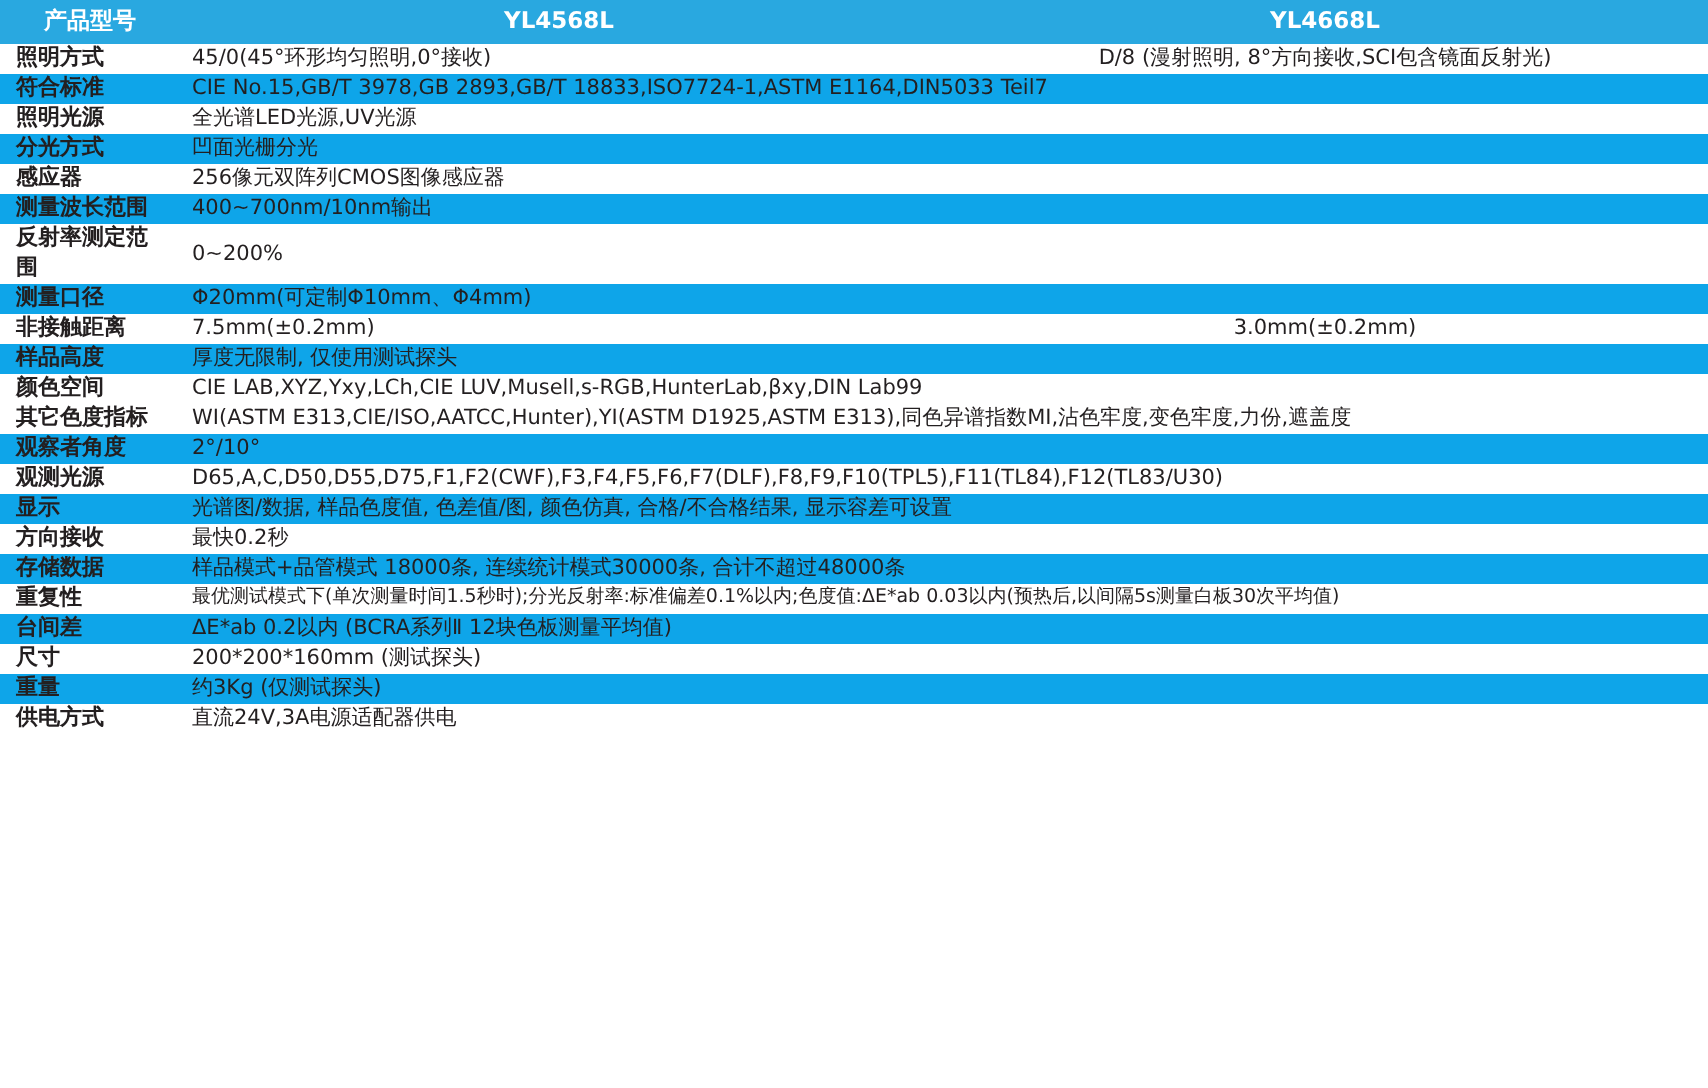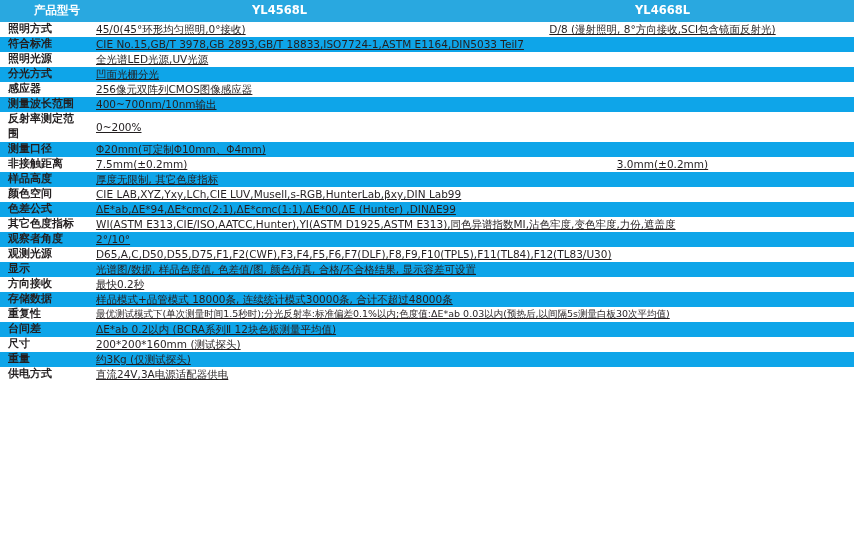--- a/index.html
+++ b/index.html
@@ -28,21 +28,21 @@
   }
   tr.header td {
     background: #29a8e0;
     color: #ffffff;
     font-weight: bold;
     text-align: center;
     height: 22px;
     font-size: 11.5px;
   }
   tr.header td.label-col {
-    text-align: right;
+    text-align: center;
     padding-left: 10px;
   }
   td.label-col {
     width: 88px;
     font-weight: bold;
     color: #231f20;
     font-size: 11px;
     padding-left: 10px;
   }
   tr.row-odd td {
@@ -51,21 +51,20 @@
   tr.row-even td {
     background: #0ea5e9;
   }
   tr.body-row td {
     height: 15px;
   }
   td.val {
     color: #231f20;
     font-size: 10.5px;
     padding-left: 10px;
-    text-decoration: underline;
   }
   td.small {
     font-size: 9.5px;
   }
   .sep {
     border-left: 2px solid #ffffff;
     text-align: center;
   }
 </style>
 </head>
@@ -116,29 +115,25 @@
         <td class="label-col">测量口径</td>
         <td class="val" colspan="2">Φ20mm(可定制Φ10mm、Φ4mm)</td>
       </tr>
       <tr class="body-row row-odd">
         <td class="label-col">非接触距离</td>
         <td class="val">7.5mm(±0.2mm)</td>
         <td class="val sep">3.0mm(±0.2mm)</td>
       </tr>
       <tr class="body-row row-even">
         <td class="label-col">样品高度</td>
-        <td class="val" colspan="2">厚度无限制, 其它色度指标</td>
+        <td class="val" colspan="2">厚度无限制, 仅使用测试探头</td>
       </tr>
       <tr class="body-row row-odd">
         <td class="label-col">颜色空间</td>
         <td class="val" colspan="2">CIE LAB,XYZ,Yxy,LCh,CIE LUV,Musell,s-RGB,HunterLab,βxy,DIN Lab99</td>
-      </tr>
-      <tr class="body-row row-even">
-        <td class="label-col">色差公式</td>
-        <td class="val" colspan="2">ΔE*ab,ΔE*94,ΔE*cmc(2:1),ΔE*cmc(1:1),ΔE*00,ΔE (Hunter) ,DINΔE99</td>
       </tr>
       <tr class="body-row row-odd">
         <td class="label-col">其它色度指标</td>
         <td class="val" colspan="2">WI(ASTM E313,CIE/ISO,AATCC,Hunter),YI(ASTM D1925,ASTM E313),同色异谱指数MI,沾色牢度,变色牢度,力份,遮盖度</td>
       </tr>
       <tr class="body-row row-even">
         <td class="label-col">观察者角度</td>
         <td class="val" colspan="2">2°/10°</td>
       </tr>
       <tr class="body-row row-odd">

